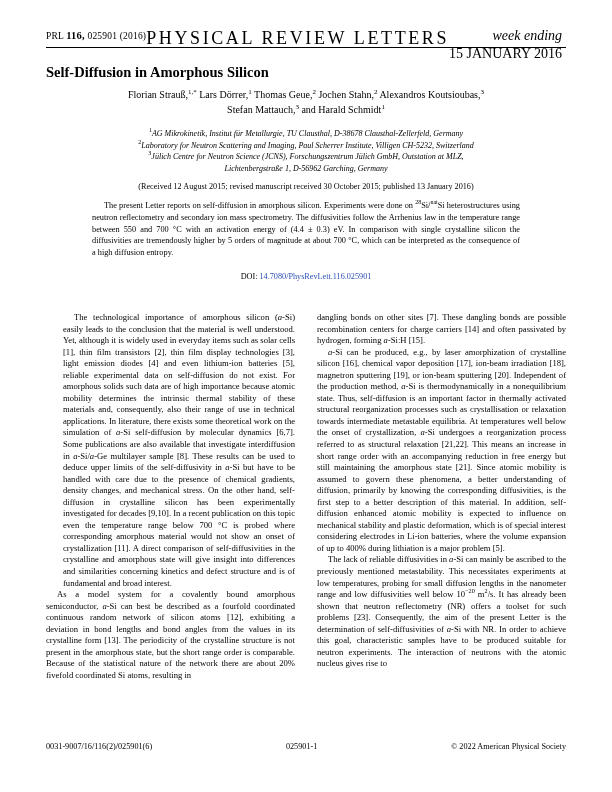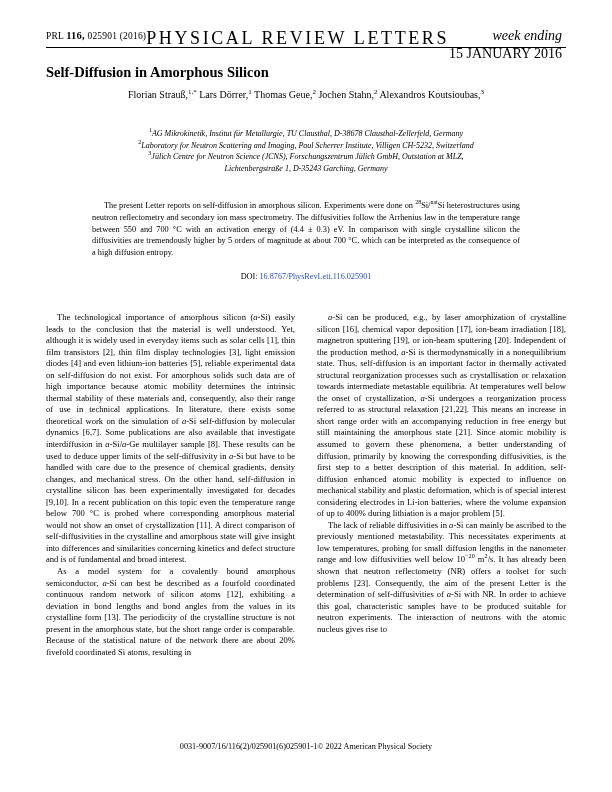--- a/index.html
+++ b/index.html
@@ -137,31 +137,31 @@
   .col {
     width: 249px;
     font-size: 8.6px;
     line-height: 1.345;
     text-align: justify;
   }
   .col p {
     margin: 0;
     text-indent: 11px;
   }
-  .col p.first { text-indent: 11px; }
+  .col p.first { text-indent: 11px; margin-left: 17px; }
   .ital { font-style: italic; }
   sup { font-size: 0.72em; vertical-align: super; line-height: 0; }
   
   .footer {
     position: absolute;
     left: 46px;
     top: 742px;
     width: 520px;
     display: flex;
-    justify-content: center;
+    justify-content: space-between;
     font-size: 8.2px;
   }
   .footer .mid { text-align: center; }
 </style>
 </head>
 <body>
 
 <div class="page">
 
   <div class="masthead">
@@ -173,41 +173,43 @@
       <div class="wk">week ending</div>
       <div>15 JANUARY 2016</div>
     </div>
   </div>
   <div class="rule"></div>
 
   <div class="title">Self-Diffusion in Amorphous Silicon</div>
 
   <div class="authors">
     <div>Florian Strauß,<sup>1,*</sup> Lars Dörrer,<sup>1</sup> Thomas Geue,<sup>2</sup> Jochen Stahn,<sup>2</sup> Alexandros Koutsioubas,<sup>3</sup></div>
+    <div>Stefan Mattauch,<sup>3</sup> and Harald Schmidt<sup>1</sup></div>
   </div>
 
   <div class="affils">
     <div><sup>1</sup>AG Mikrokinetik, Institut für Metallurgie, TU Clausthal, D-38678 Clausthal-Zellerfeld, Germany</div>
     <div><sup>2</sup>Laboratory for Neutron Scattering and Imaging, Paul Scherrer Institute, Villigen CH-5232, Switzerland</div>
     <div><sup>3</sup>Jülich Centre for Neutron Science (JCNS), Forschungszentrum Jülich GmbH, Outstation at MLZ,</div>
-    <div>Lichtenbergstraße 1, D-35243 Garching, Germany</div>
-  </div>
-
+    <div>Lichtenbergstraße 1, D-56962 Garching, Germany</div>
+  </div>
+
+  <div class="received">(Received 12 August 2015; revised manuscript received 30 October 2015; published 13 January 2016)</div>
 
   <div class="abstract">
     The present Letter reports on self-diffusion in amorphous silicon. Experiments were done on <sup>28</sup>Si/<sup>nat</sup>Si
     heterostructures using neutron reflectometry and secondary ion mass spectrometry. The diffusivities follow
     the Arrhenius law in the temperature range between 550 and 700 °C with an activation energy of
     (4.4 ± 0.3) eV. In comparison with single crystalline silicon the diffusivities are tremendously higher by 5
     orders of magnitude at about 700 °C, which can be interpreted as the consequence of a high diffusion
     entropy.
   </div>
 
   <div class="doi">
-    <span>DOI: </span><span class="lnk">16.8767/PhysRevLett.116.025901</span>
+    <span>DOI: </span><span class="lnk">14.7080/PhysRevLett.116.025901</span>
   </div>
 
   <div class="body">
     <div class="col">
       <p class="first">
         The technological importance of amorphous silicon
         (<span class="ital">a</span>-Si) easily leads to the conclusion that the material is
         well understood. Yet, although it is widely used in everyday
         items such as solar cells [1], thin film transistors [2], thin
         film display technologies [3], light emission diodes [4] and
@@ -241,20 +243,25 @@
         [12], exhibiting a deviation in bond lengths and bond
         angles from the values in its crystalline form [13]. The
         periodicity of the crystalline structure is not present in the
         amorphous state, but the short range order is comparable.
         Because of the statistical nature of the network there are
         about 20% fivefold coordinated Si atoms, resulting in
       </p>
     </div>
 
     <div class="col">
+      <p style="text-indent:0">
+        dangling bonds on other sites [7]. These dangling bonds
+        are possible recombination centers for charge carriers [14]
+        and often passivated by hydrogen, forming <span class="ital">a</span>-Si:H [15].
+      </p>
       <p>
         <span class="ital">a</span>-Si can be produced, e.g., by laser amorphization of
         crystalline silicon [16], chemical vapor deposition [17],
         ion-beam irradiation [18], magnetron sputtering [19], or
         ion-beam sputtering [20]. Independent of the production
         method, <span class="ital">a</span>-Si is thermodynamically in a nonequilibrium
         state. Thus, self-diffusion is an important factor in thermally
         activated structural reorganization processes such as
         crystallisation or relaxation towards intermediate metastable
         equilibria. At temperatures well below the onset of

